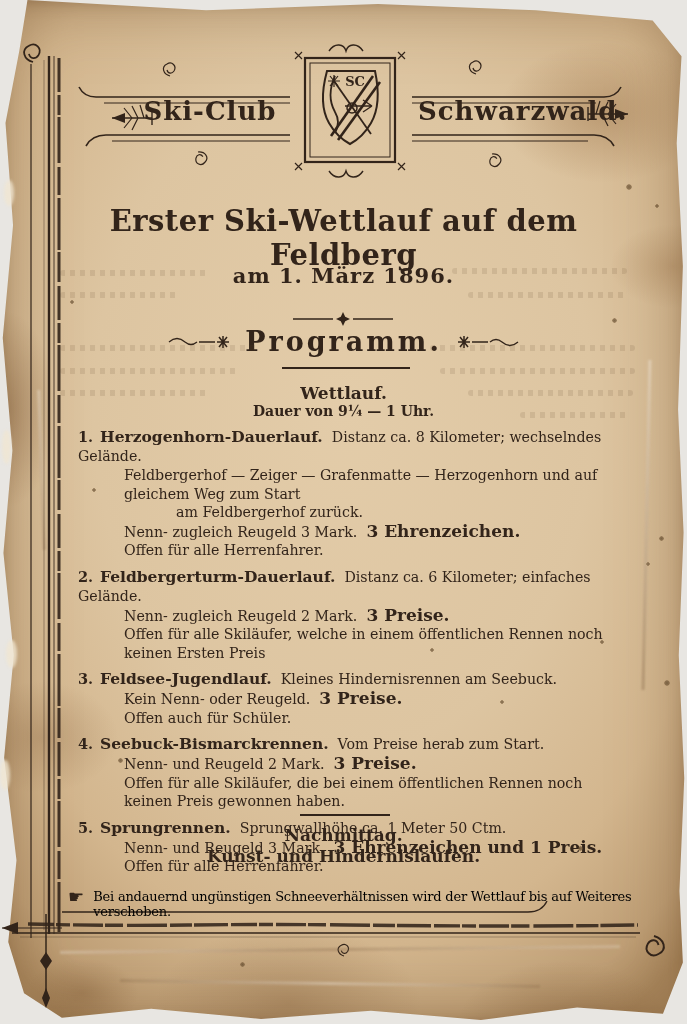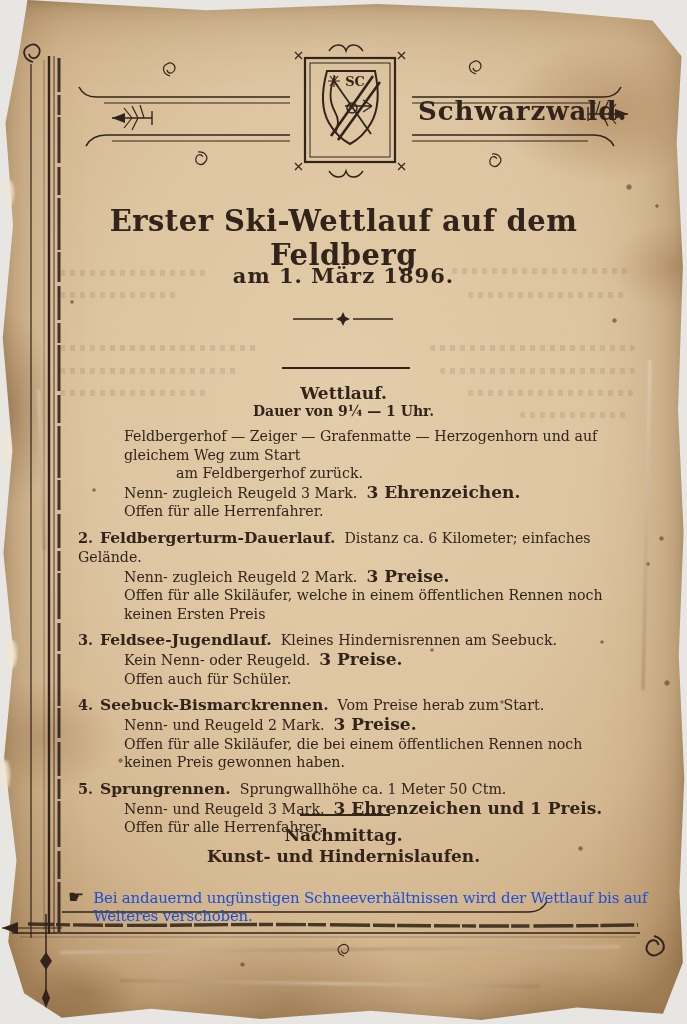--- a/index.html
+++ b/index.html
@@ -46,21 +46,21 @@
   .p-head{font-size:14.5px;line-height:19px;}
   .p-num{display:inline-block;width:22px;font-weight:bold;}
   .p-name{font-weight:bold;font-size:15.5px;margin-right:9px;}
   .p-info{font-size:14.2px;}
   .p-line{font-size:14.2px;line-height:18.5px;}
   .indent-1{padding-left:46px;}
   .indent-2{padding-left:98px;}
   .p-bold{font-weight:bold;font-size:17px;margin-left:9px;}
   .note-row{top:889px;left:68px;right:34px;display:flex;align-items:flex-start;gap:9px;}
   .manicule{font-family:"DejaVu Sans",sans-serif;font-size:18px;line-height:16px;}
-  .note-text{font-size:15px;letter-spacing:-.2px;color:#1d4ed8;}
+  .note-text{font-size:13px;letter-spacing:-.2px;color:#000000;}
   svg{position:absolute;overflow:visible;}
   .ink{stroke:#32241a;fill:none;}
   .inkf{fill:#32241a;stroke:none;}
 </style>
 </head>
 <body>
 
 <div class="page">
   <div class="paper"></div>
 
@@ -142,37 +142,50 @@
     <path class="ink" stroke-width="1.8" d="M44,32 Q35,52 44,68 Q50,78 44,89"></path>
     <path class="ink" stroke-width="2.6" d="M40,92 L82,32"></path>
     <path class="ink" stroke-width="2.6" d="M47,96 L89,38"></path>
     <path class="ink" stroke-width="1.8" d="M43,37 L80,90"></path>
     <path class="ink" stroke-width="1.4" d="M54,62 H80 M72,56 l9,6 M72,68 l9,-6"></path>
     <path class="ink" stroke-width="1.2" d="M43,31 v12 M37,37 h12 M39,32 l8,10 M39,42 l8,-10"></path>
     <circle class="ink" cx="61" cy="64" r="5" stroke-width="1.5"></circle>
     <text x="64" y="42" font-size="13" font-weight="bold" fill="#32241a" text-anchor="middle" font-family="DejaVu Serif, serif">SC</text>
   </svg>
 
+  <div class="abs club" style="left:130px;top:96px;width:160px;text-align:center;">Ski-Club</div>
   <div class="abs club" style="left:418px;top:96px;width:200px;text-align:center;">Schwarzwald.</div>
 
   <div class="abs title-main">Erster Ski-Wettlauf auf dem Feldberg</div>
   <div class="abs ctr title-date">am 1. März 1896.</div>
 
   <svg style="left:293px;top:312px" width="100" height="14" viewBox="0 0 100 14">
     <path class="ink" stroke-width="1.4" d="M0,7 H40 M60,7 H100"></path>
     <path class="inkf" d="M50,0 l2.2,4.8 4.8,2.2 -4.8,2.2 -2.2,4.8 -2.2,-4.8 -4.8,-2.2 4.8,-2.2 z"></path>
   </svg>
 
+  <div class="abs prog-row">
+    <svg style="position:static" width="62" height="16" viewBox="0 0 62 16">
+      <path class="ink" stroke-width="1.3" d="M0,8 q8,-7 16,0 q6,5 12,0 M30,8 H46"></path>
+      <path class="ink" stroke-width="1.5" d="M54,2 V14 M48,8 H60 M50,3 l8,10 M50,13 l8,-10"></path>
+    </svg>
+    <span class="prog-word">Programm.</span>
+    <svg style="position:static" width="62" height="16" viewBox="0 0 62 16">
+      <path class="ink" stroke-width="1.5" d="M8,2 V14 M2,8 H14 M4,3 l8,10 M4,13 l8,-10"></path>
+      <path class="ink" stroke-width="1.3" d="M16,8 H32 M34,8 q6,-5 12,0 q8,7 16,0"></path>
+    </svg>
+  </div>
   <div class="rule" style="top:367px;left:282px;width:128px;height:2px;"></div>
 
   <div class="abs ctr sub-h" style="top:383px;">Wettlauf.</div>
   <div class="abs ctr dauer" style="top:403px;">Dauer von 9¼ — 1 Uhr.</div>
 
   <div class="plist">
       <div class="p-item">
+        <div class="p-head"><span class="p-num">1.</span><span class="p-name">Herzogenhorn-Dauerlauf.</span><span class="p-info">Distanz ca. 8 Kilometer; wechselndes Gelände.</span></div>
         <div class="p-line indent-1">Feldbergerhof — Zeiger — Grafenmatte — Herzogenhorn und auf gleichem Weg zum Start</div>
         <div class="p-line indent-2">am Feldbergerhof zurück.</div>
         <div class="p-line indent-1">Nenn- zugleich Reugeld 3 Mark.<span class="p-bold">3 Ehrenzeichen.</span></div>
         <div class="p-line indent-1">Offen für alle Herrenfahrer.</div>
       </div>
       <div class="p-item">
         <div class="p-head"><span class="p-num">2.</span><span class="p-name">Feldbergerturm-Dauerlauf.</span><span class="p-info">Distanz ca. 6 Kilometer; einfaches Gelände.</span></div>
         <div class="p-line indent-1">Nenn- zugleich Reugeld 2 Mark.<span class="p-bold">3 Preise.</span></div>
         <div class="p-line indent-1">Offen für alle Skiläufer, welche in einem öffentlichen Rennen noch keinen Ersten Preis</div>
       </div>

